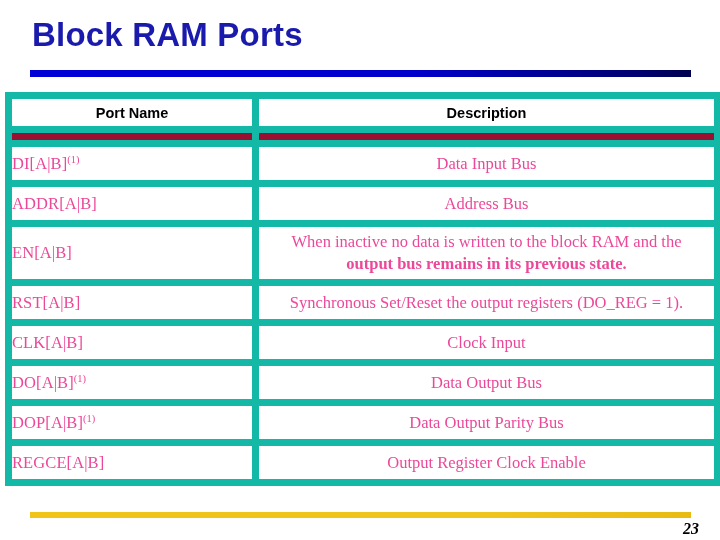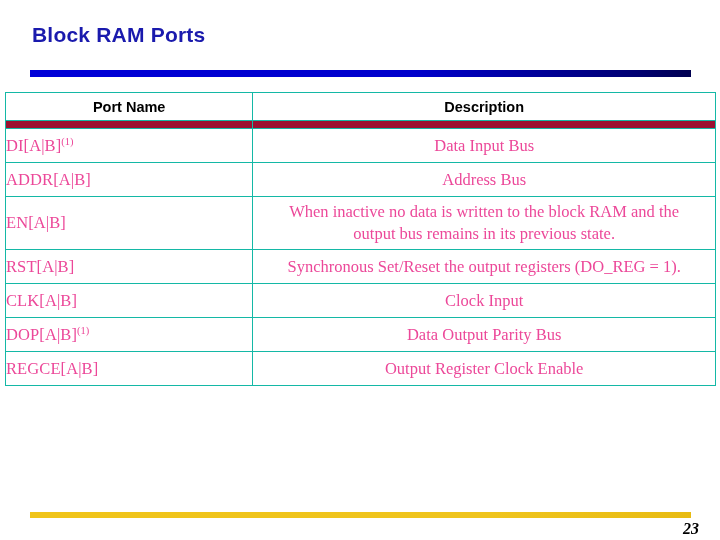--- a/index.html
+++ b/index.html
@@ -21,21 +21,21 @@
     background: #ffffff;
   }
 
   
   #slide-title {
     position: absolute;
     left: 32px;
     top: 15px;
     font-family: "Liberation Sans", sans-serif;
     font-weight: bold;
-    font-size: 21px;
+    font-size: 33px;
     line-height: 40px;
     letter-spacing: 0.2px;
     color: #1a1aad;
     white-space: nowrap;
   }
 
   
   #title-rule {
     position: absolute;
     left: 30px;
@@ -49,21 +49,21 @@
   #port-table {
     position: absolute;
     left: 5px;
     top: 92px;
     width: 711px;
     border-collapse: collapse;
     table-layout: fixed;
     background: #ffffff;
   }
   #port-table td, #port-table th {
-    border: 1px solid #14b8a6;
+    border: 7px solid #14b8a6;
     padding: 0;
     vertical-align: middle;
   }
   .col-name  { width: 247px; }
   .col-desc  { width: 462px; }
 
   
   .hdr-row th {
     border-bottom: none;
     height: 27px;
@@ -108,21 +108,21 @@
   .data-row.tall td { height: 52px; }
 
   .cell-name .pname { letter-spacing: 0.1px; }
   .cell-name sup {
     font-size: 10.5px;
     vertical-align: super;
     line-height: 0;
   }
 
   .desc-line { display: block; }
-  .desc-line + .desc-line { margin-top: 0; }
+  .desc-line + .desc-line { margin-top: 0; font-weight: bold; }
 
   
   #footer-rule {
     position: absolute;
     left: 30px;
     top: 512px;
     width: 661px;
     height: 6px;
     background: linear-gradient(to right, #f0c419 0%, #efc41d 70%, #e8bb12 100%);
   }
@@ -190,20 +190,26 @@
             <span class="desc-line">Synchronous Set/Reset the output registers (DO_REG = 1).</span>
           </td>
         </tr>
         <tr class="data-row">
           <td class="cell-name"><span class="pname">CLK[A|B]</span></td>
           <td class="cell-desc">
             <span class="desc-line">Clock Input</span>
           </td>
         </tr>
         <tr class="data-row">
+          <td class="cell-name"><span class="pname">DO[A|B]</span><sup>(1)</sup></td>
+          <td class="cell-desc">
+            <span class="desc-line">Data Output Bus</span>
+          </td>
+        </tr>
+        <tr class="data-row">
           <td class="cell-name"><span class="pname">DOP[A|B]</span><sup>(1)</sup></td>
           <td class="cell-desc">
             <span class="desc-line">Data Output Parity Bus</span>
           </td>
         </tr>
         <tr class="data-row">
           <td class="cell-name"><span class="pname">REGCE[A|B]</span></td>
           <td class="cell-desc">
             <span class="desc-line">Output Register Clock Enable</span>
           </td>

